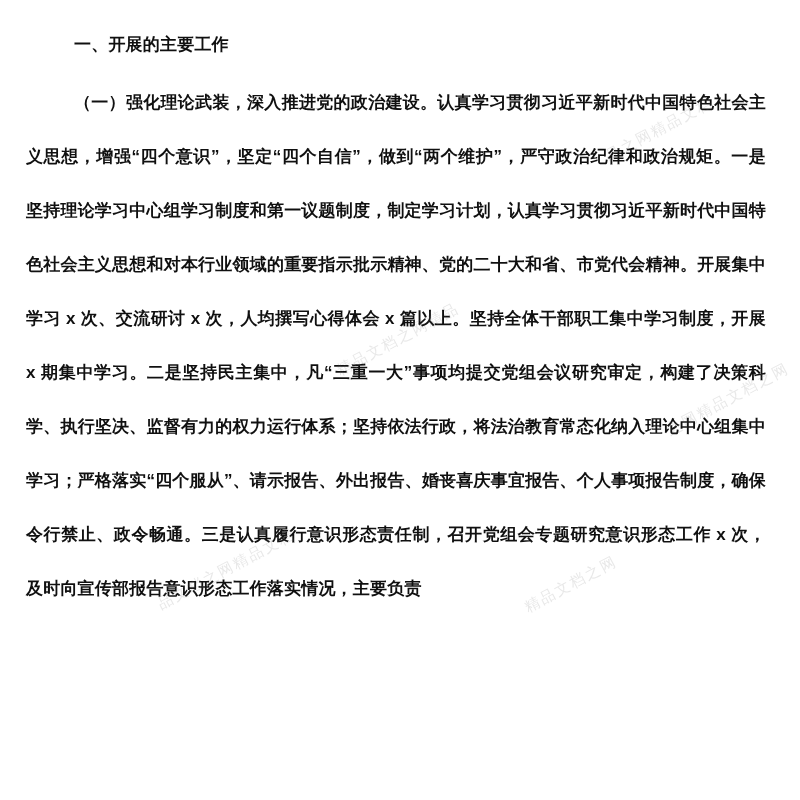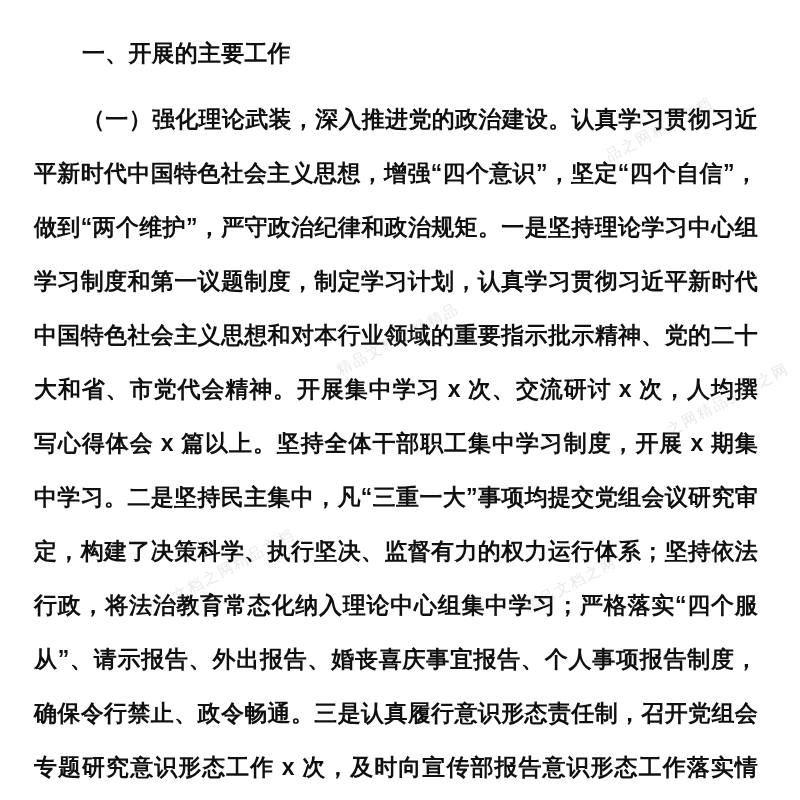--- a/index.html
+++ b/index.html
@@ -20,23 +20,23 @@
     height: 800px;
     box-sizing: border-box;
     padding: 14px 30px 0 22px;
     background: #ffffff;
   }
   .doc-body {
     position: relative;
     z-index: 2;
   }
   .para {
-    margin: 12px;
+    margin: 4px;
     color: #101010;
-    font-size: 23px;
+    font-size: 17px;
     line-height: 54px;
     letter-spacing: 0.2px;
     text-align: justify;
     text-justify: inter-ideograph;
     font-weight: 600;
   }
   .para.heading {
     text-indent: 48px;
     margin-bottom: 4px;
   }

